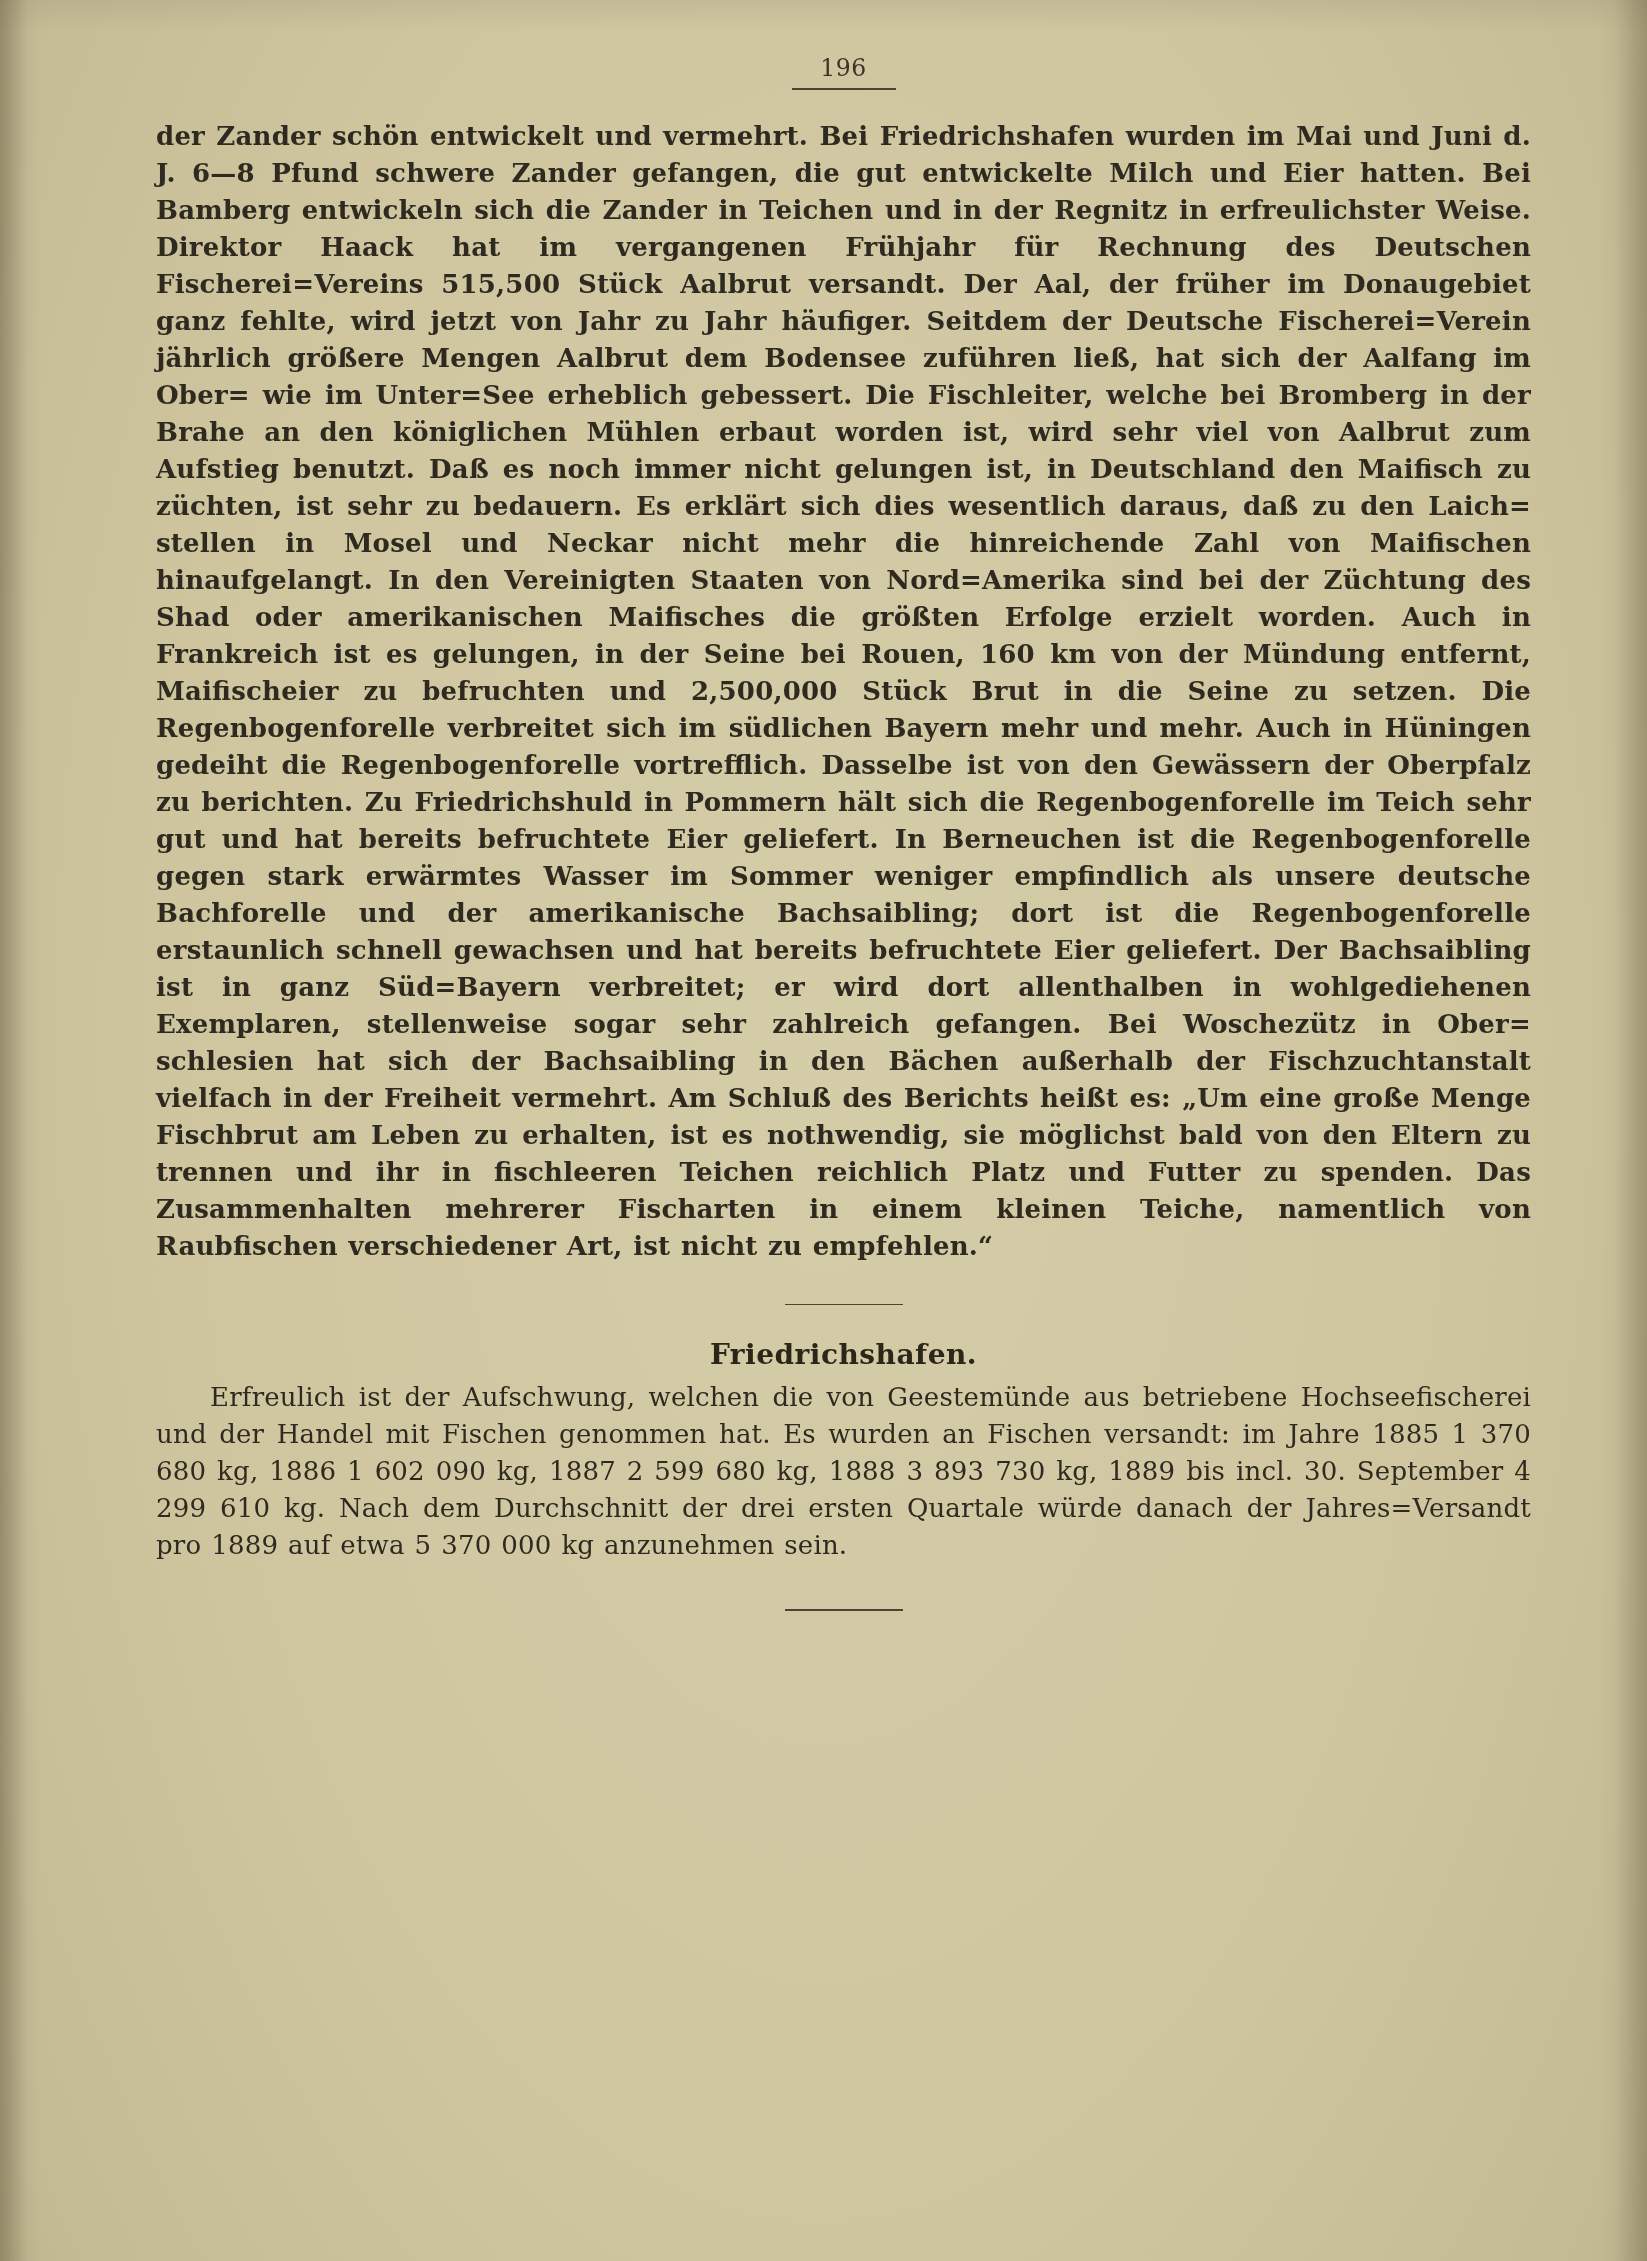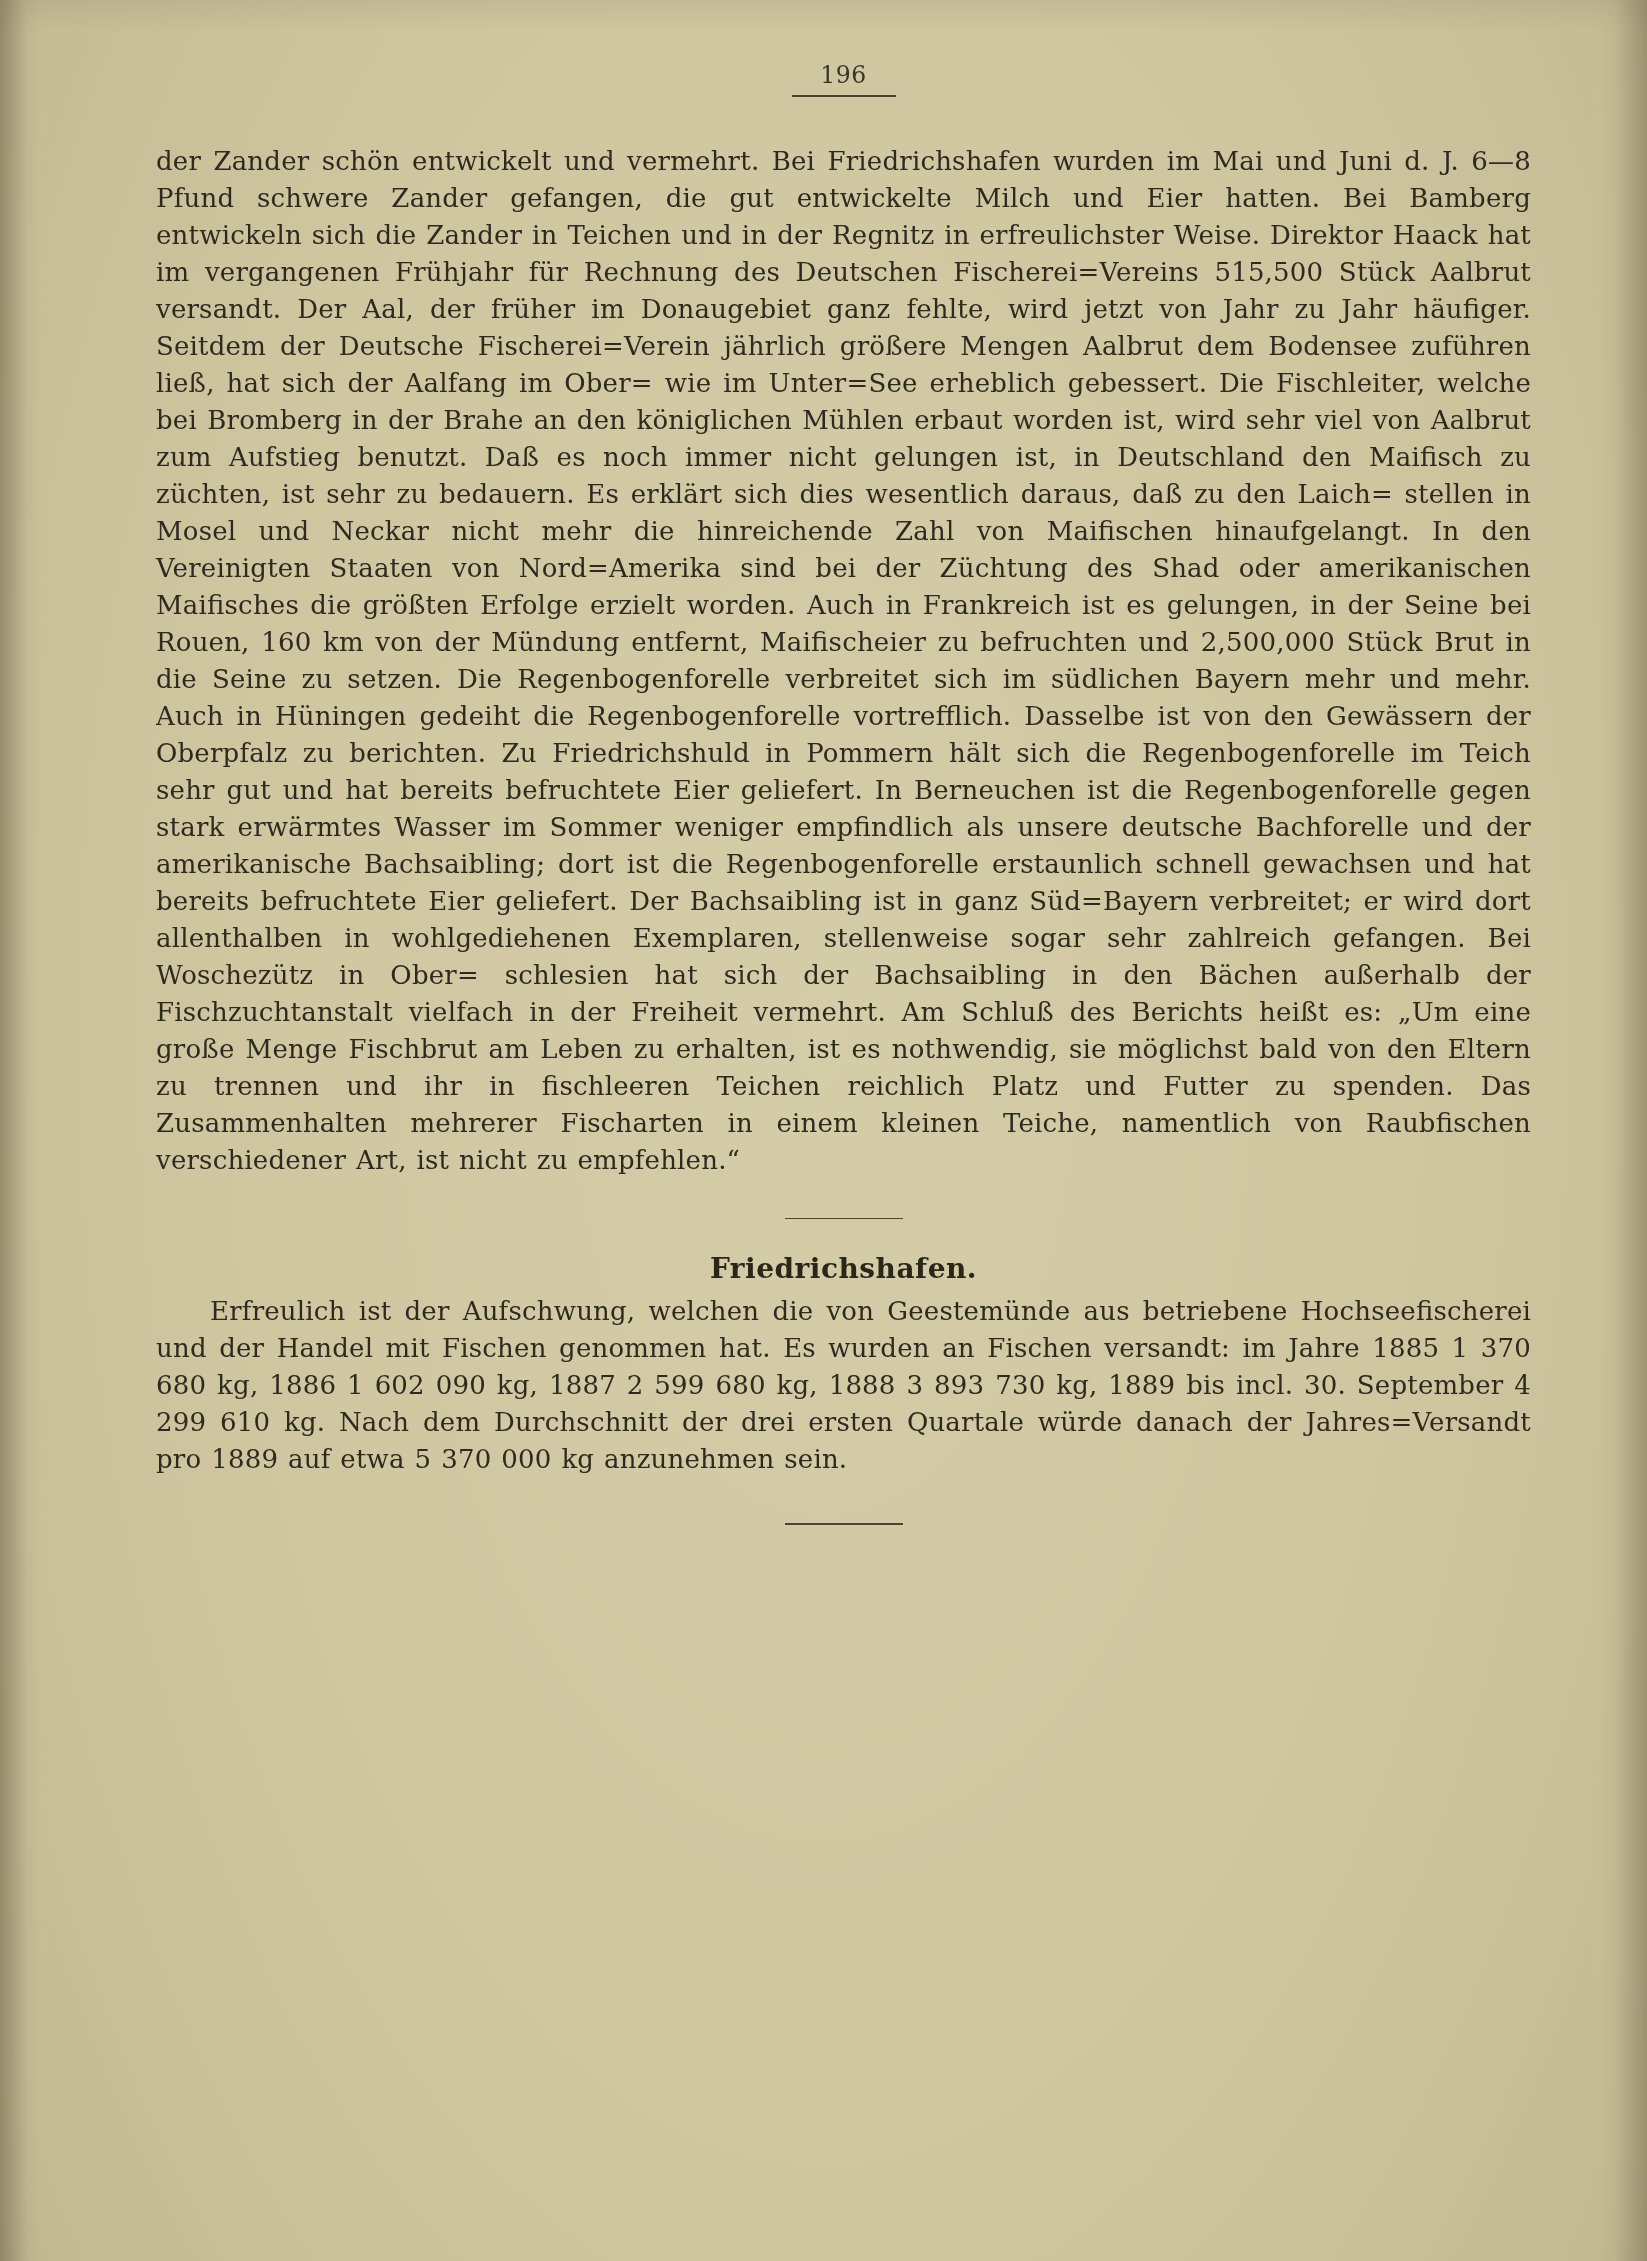--- a/index.html
+++ b/index.html
@@ -29,39 +29,40 @@
     background:
       linear-gradient(90deg, rgba(120,110,80,0.22) 0px, rgba(120,110,80,0.0) 41px),
       linear-gradient(270deg, rgba(120,110,80,0.18) 0px, rgba(120,110,80,0.0) 50px),
       linear-gradient(180deg, rgba(120,110,80,0.14) 0px, rgba(120,110,80,0.0) 32px),
       linear-gradient(0deg, rgba(120,110,80,0.16) 0px, rgba(120,110,80,0.0) 41px);
     pointer-events: none;
   }
   .content {
     position: absolute;
     left: 156px;
-    top: 61px;
+    top: 54px;
     width: 1375px;
   }
   .folio {
     text-align: center;
     font-family: "DejaVu Serif", serif;
     font-size: 23.5px;
     color: #3a3528;
     letter-spacing: 0.5px;
     margin: 0 0 4.5px 0;
   }
   .folio-rule {
     width: 104px;
     height: 1.4px;
     background: #4a4434;
     margin: 6.3px auto 0 auto;
   }
   .body-block {
-    margin-top: 46px;
+    margin-top: 28px;
+    font-weight: bold;
   }
   p.fraktur {
     font-family: "DejaVu Serif", serif;
     font-size: 26px;
     line-height: 37px;
     color: #2e2a20;
     text-align: justify;
     text-justify: inter-word;
     margin: 0;
     letter-spacing: 0.2px;

